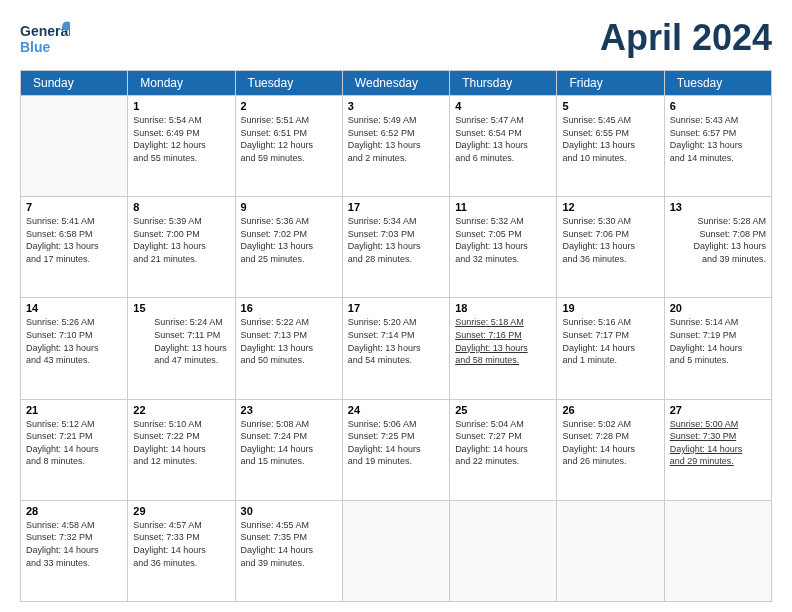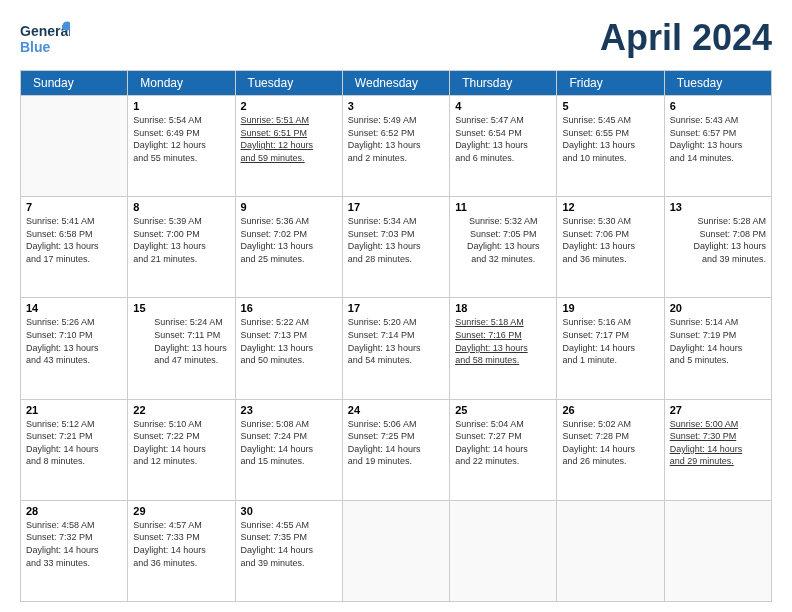--- a/index.html
+++ b/index.html
@@ -116,21 +116,21 @@
           <td class="empty-cell"></td>
           <td>
             <span class="day-number">1</span>
             <div class="day-info" style="white-space: pre-line;">Sunrise: 5:54 AM
 Sunset: 6:49 PM
 Daylight: 12 hours
 and 55 minutes.</div>
           </td>
           <td>
             <span class="day-number">2</span>
-            <div class="day-info" style="white-space: pre-line; text-decoration: underline;">Sunrise: 5:51 AM
+            <div class="day-info" style="white-space: pre-line;">Sunrise: 5:51 AM
 Sunset: 6:51 PM
 Daylight: 12 hours
 and 59 minutes.</div>
           </td>
           <td>
             <span class="day-number">3</span>
             <div class="day-info" style="white-space: pre-line;">Sunrise: 5:49 AM
 Sunset: 6:52 PM
 Daylight: 13 hours
 and 2 minutes.</div>
@@ -181,21 +181,21 @@
           </td>
           <td>
             <span class="day-number">17</span>
             <div class="day-info" style="white-space: pre-line;">Sunrise: 5:34 AM
 Sunset: 7:03 PM
 Daylight: 13 hours
 and 28 minutes.</div>
           </td>
           <td>
             <span class="day-number">11</span>
-            <div class="day-info" style="white-space: pre-line; text-align: center;">Sunrise: 5:32 AM
+            <div class="day-info" style="white-space: pre-line;">Sunrise: 5:32 AM
 Sunset: 7:05 PM
 Daylight: 13 hours
 and 32 minutes.</div>
           </td>
           <td>
             <span class="day-number">12</span>
             <div class="day-info" style="white-space: pre-line;">Sunrise: 5:30 AM
 Sunset: 7:06 PM
 Daylight: 13 hours
 and 36 minutes.</div>

